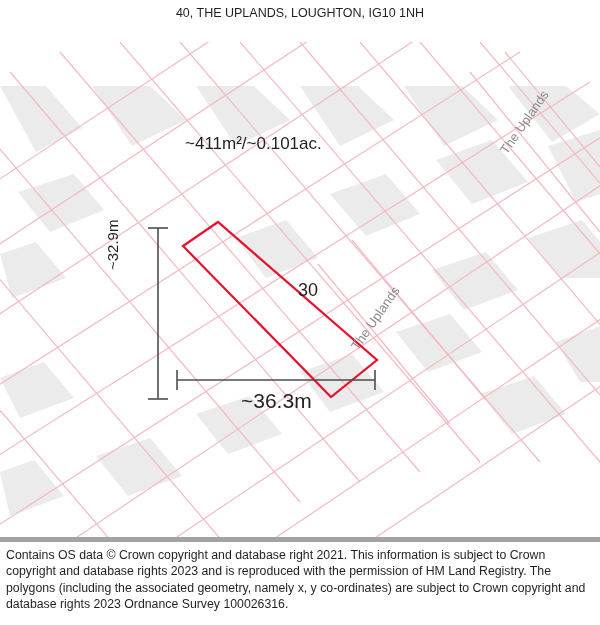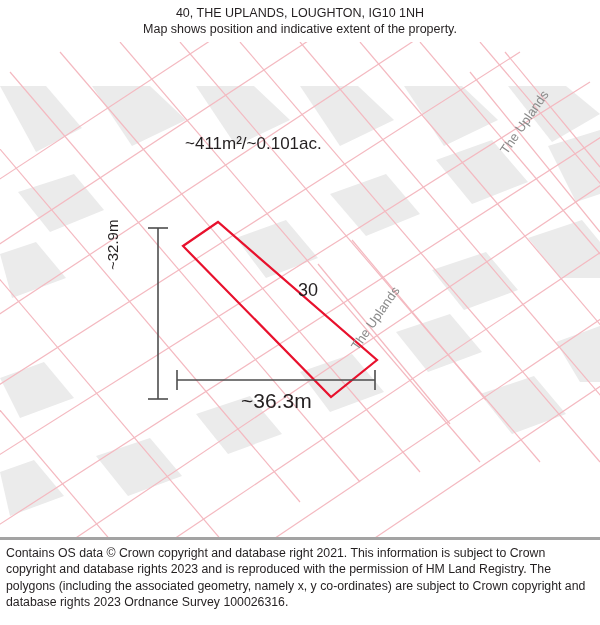--- a/index.html
+++ b/index.html
@@ -107,38 +107,37 @@
   }
   
   .footer {
     position: absolute;
     left: 0;
     top: 537px;
     width: 600px;
     height: 88px;
     box-sizing: border-box;
     padding: 5px 6px 0 6px;
-    border-top: 3px solid #a3a3a3;
+    border-top: 5px solid #a3a3a3;
     background: #ffffff;
   }
   .footer p {
     margin: 0;
     font-size: 12.3px;
     line-height: 16.4px;
     color: #231f20;
   }
 </style>
 </head>
 <body>
 
 <div class="page">
 
   <div class="header">
     <div class="title">40, THE UPLANDS, LOUGHTON, IG10 1NH</div>
-    <div class="subtitle">Map shows position and indicative extent of the property.</div>
   </div>
 
   <div class="map">
     <svg width="600" height="495" viewBox="0 0 600 495" xmlns="http://www.w3.org/2000/svg">
       <defs>
         <clipPath id="mapclip">
           <rect x="0" y="0" width="600" height="495"></rect>
         </clipPath>
       </defs>
 

